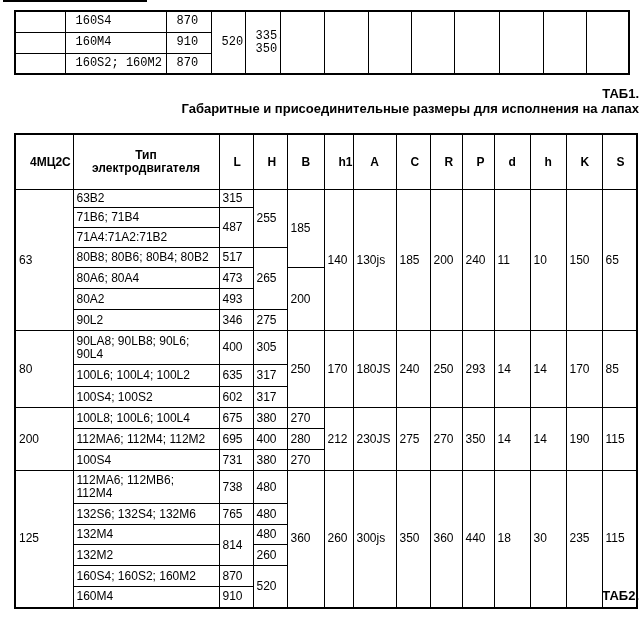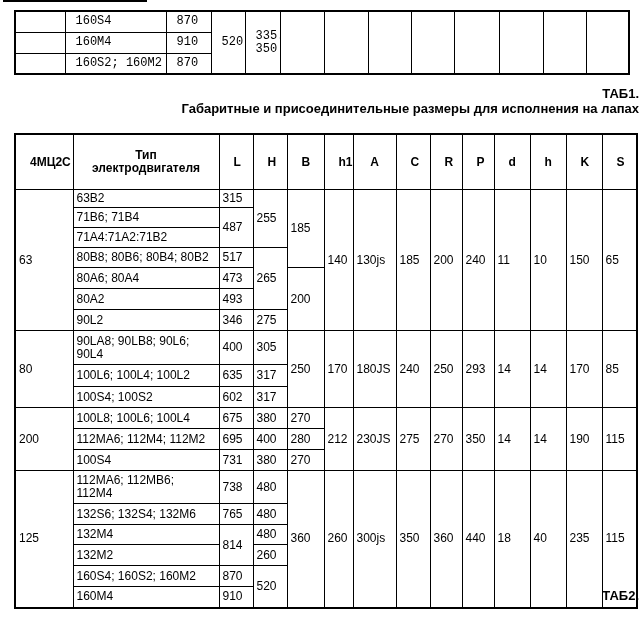--- a/index.html
+++ b/index.html
@@ -221,21 +221,21 @@
 112М4</td>
       <td>738</td>
       <td>480</td>
       <td rowspan="6">360</td>
       <td rowspan="6">260</td>
       <td rowspan="6">300js</td>
       <td rowspan="6">350</td>
       <td rowspan="6">360</td>
       <td rowspan="6">440</td>
       <td rowspan="6">18</td>
-      <td rowspan="6">40</td>
+      <td rowspan="6">30</td>
       <td rowspan="6">235</td>
       <td rowspan="6">115</td>
     </tr>
     <tr style="height:21px">
       <td>132S6; 132S4; 132М6</td>
       <td>765</td>
       <td>480</td>
     </tr>
     <tr style="height:20px">
       <td>132М4</td>

